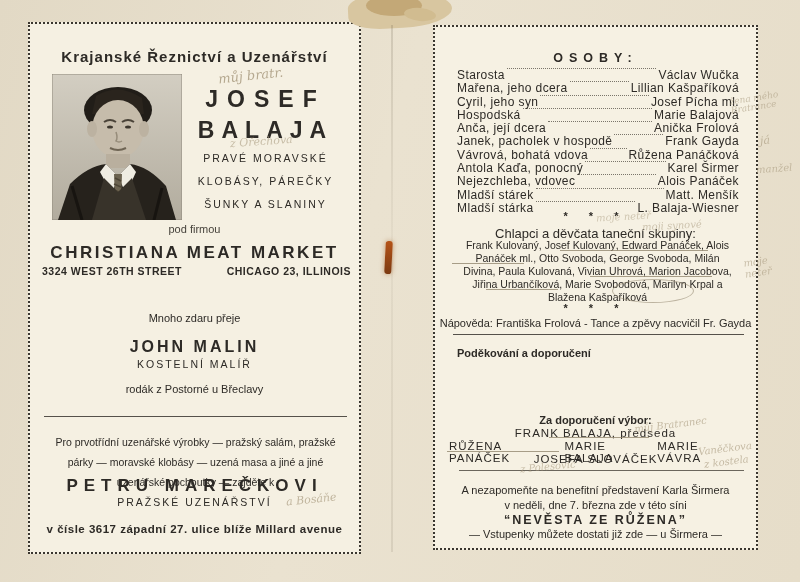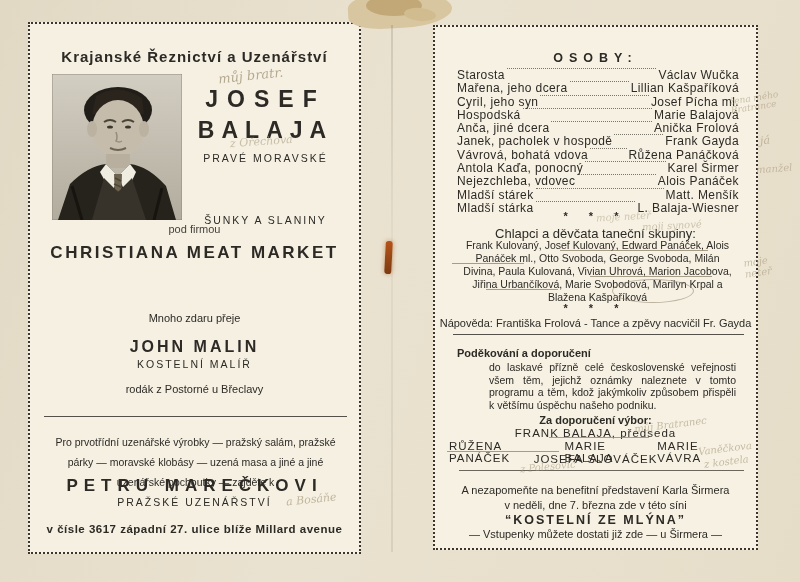--- a/index.html
+++ b/index.html
@@ -12,21 +12,21 @@
   .page-left{left:28px;top:22px;width:333px;height:532px;}
   .page-right{left:433px;top:25px;width:325px;height:525px;background:#f6f1e3;}
   .abs{position:absolute;left:0;right:0;text-align:center;}
   
   .lp-header{top:24px;font-weight:bold;font-size:15px;letter-spacing:1px;text-align:center;}
   .photo{position:absolute;left:22px;top:50px;width:130px;height:146px;}
   .owner-first{top:62px;left:148px;right:6px;font-size:23px;font-weight:bold;letter-spacing:9px;}
   .owner-last{top:93px;left:148px;right:6px;font-size:23px;font-weight:bold;letter-spacing:7px;}
   .prod0{top:128px;left:148px;right:6px;font-size:10.5px;letter-spacing:2px;}
   .prod1{top:151px;left:148px;right:6px;font-size:10.5px;letter-spacing:2px;}
-  .prod2{top:174px;left:148px;right:6px;font-size:10.5px;letter-spacing:2px;margin-top:16px;}
+  .prod2{top:174px;left:148px;right:6px;font-size:10.5px;letter-spacing:2px;}
   .pod-firmou{top:199px;font-size:11px;color:#46423b;}
   .market{top:219px;font-size:17px;font-weight:bold;letter-spacing:2.5px;}
   .addr-row{position:absolute;top:241px;left:12px;right:8px;display:flex;justify-content:space-between;font-size:10.5px;font-weight:bold;letter-spacing:.5px;}
   .greeting{top:288px;font-size:11px;}
   .malin{top:314px;font-size:16px;font-weight:bold;letter-spacing:3px;}
   .malin-title{top:334px;font-size:10.5px;letter-spacing:2px;}
   .origin{top:359px;font-size:11px;}
   .lp-rule{position:absolute;top:392px;left:14px;right:12px;border-top:1px solid #55514a;}
   .promo{top:408px;left:14px;right:12px;font-size:10.5px;line-height:20px;}
   .butcher{top:452px;font-size:17px;font-weight:bold;letter-spacing:6px;}
@@ -105,23 +105,28 @@
         <path d="M62 100 L70 100 L69 128 L63 128 Z" fill="#6c6350"></path>
         <path d="M63 104 l6 3 M62 110 l7 3 M62 116 l7 3" stroke="#4e4636" stroke-width="1.5"></path>
         <path d="M40 146 L52 104 L66 118 L80 104 L94 146 Z" fill="#38332a"></path>
         <path d="M20 112 l10 34 M110 114 l-8 32" stroke="#171410" stroke-width="3"></path>
       </svg>
     </div>
 
     <div class="abs owner-first">JOSEF</div>
     <div class="abs owner-last">BALAJA</div>
     <div class="abs prod0">PRAVÉ MORAVSKÉ</div>
+    <div class="abs prod1">KLOBÁSY, PÁREČKY</div>
     <div class="abs prod2">ŠUNKY A SLANINY</div>
     <div class="abs pod-firmou">pod firmou</div>
     <div class="abs market">CHRISTIANA MEAT MARKET</div>
+    <div class="addr-row">
+      <span>3324 WEST 26TH STREET</span>
+      <span>CHICAGO 23, ILLINOIS</span>
+    </div>
     <div class="abs greeting">Mnoho zdaru přeje</div>
     <div class="abs malin">JOHN MALIN</div>
     <div class="abs malin-title">KOSTELNÍ MALÍŘ</div>
     <div class="abs origin">rodák z Postorné u Břeclavy</div>
     <div class="lp-rule"></div>
     <div class="abs promo">Pro prvotřídní uzenářské výrobky — pražský salám, pražské párky — moravské klobásy — uzená masa a jiné a jiné uzenářské pochoutky — zajděte k</div>
     <div class="abs butcher">PETRU MAREČKOVI</div>
     <div class="abs butcher-sub">PRAŽSKÉ UZENÁŘSTVÍ</div>
     <div class="abs butcher-addr">v čísle 3617 západní 27. ulice blíže Millard avenue</div>
   </div>
@@ -144,21 +149,21 @@
           <span class="cast-role">Cyril, jeho syn</span>
           <span class="cast-leader"></span>
           <span class="cast-actor">Josef Pícha ml.</span>
         </div>
       <div class="cast-row">
           <span class="cast-role">Hospodská</span>
           <span class="cast-leader"></span>
           <span class="cast-actor">Marie Balajová</span>
         </div>
       <div class="cast-row">
-          <span class="cast-role">Anča, jiné dcera</span>
+          <span class="cast-role">Anča, její dcera</span>
           <span class="cast-leader"></span>
           <span class="cast-actor">Anička Frolová</span>
         </div>
       <div class="cast-row">
           <span class="cast-role">Janek, pacholek v hospodě</span>
           <span class="cast-leader"></span>
           <span class="cast-actor">Frank Gayda</span>
         </div>
       <div class="cast-row">
           <span class="cast-role">Vávrová, bohatá vdova</span>
@@ -187,33 +192,32 @@
         </div>
     </div>
 
     <div class="abs stars1">*  *  *</div>
     <div class="abs dancers-heading">Chlapci a děvčata taneční skupiny:</div>
     <div class="abs dancers">Frank Kulovaný, Josef Kulovaný, Edward Panáček, Alois Panáček ml., Otto Svoboda, George Svoboda, Milán Divina, Paula Kulovaná, Vivian Uhrová, Marion Jacobova, Jiřina Urbančíková, Marie Svobodová, Marilyn Krpal a Blažena Kašpaříková</div>
     <div class="abs stars2">*  *  *</div>
     <div class="abs napoveda">Nápověda: Františka Frolová  -  Tance a zpěvy nacvičil Fr. Gayda</div>
     <div class="rp-rule1"></div>
     <div class="abs thanks-heading">Poděkování a doporučení</div>
-    <div class="abs thanks-body">do laskavé přízně celé československé veřejnosti všem těm, jejichž oznámky naleznete v tomto programu a těm, kdož jakýmkoliv způsobem přispěli k většímu úspěchu našeho podniku.</div>
     <div class="abs committee-heading">Za doporučení výbor:</div>
     <div class="abs chairman">FRANK BALAJA, předseda</div>
     <div class="committee-row">
       <span>RŮŽENA PANÁČEK</span>
       <span>MARIE BALAJA</span>
       <span>MARIE VÁVRA</span>
     </div>
     <div class="abs committee-last">JOSEFA SLOVÁČEK</div>
     <div class="rp-rule2"></div>
     <div class="abs benefit-intro">A nezapomeňte na benefitní představení Karla Širmera</div>
     <div class="abs benefit-date">v neděli, dne 7. března zde v této síni</div>
-    <div class="abs benefit-title">“KOSTELNÍ ZE MLÝNA”</div>
+    <div class="abs benefit-title">“NEVĚSTA ZE RŮŽENA”</div>
     <div class="abs benefit-tickets">—  Vstupenky můžete dostati již zde — u Širmera  —</div>
   </div>
 
   <div class="tear1"></div>
   <div class="tear2"></div>
   <div class="tear3"></div>
   <div class="crease"></div>
   <div class="staple"></div>
 
   <div class="hand" style="left:218px;top:68px;font-size:13px;transform:rotate(-6deg);">můj bratr.</div>

